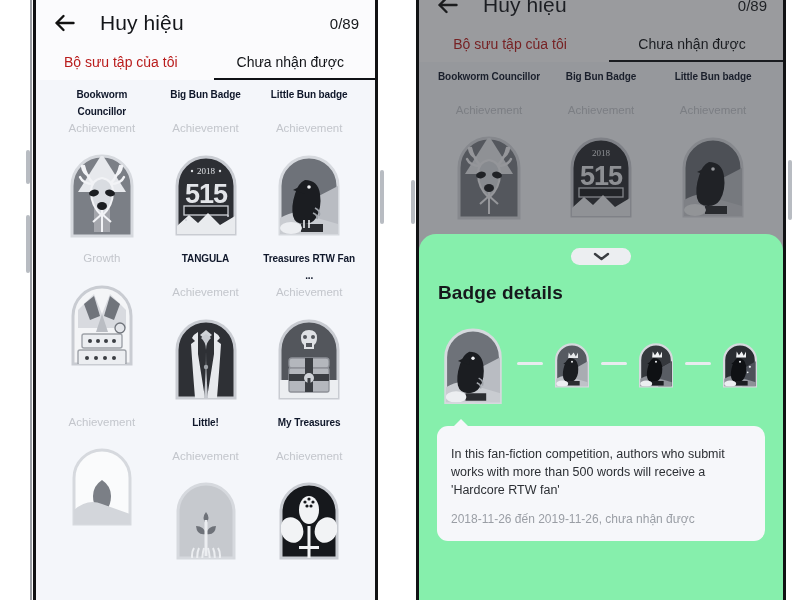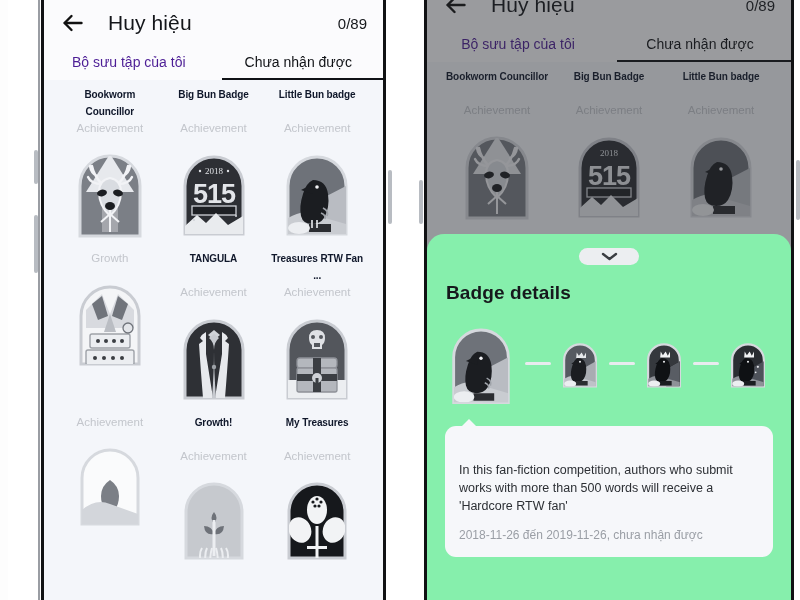--- a/index.html
+++ b/index.html
@@ -7,21 +7,20 @@
     width: 800px; height: 600px;
     font-family: "Liberation Sans", sans-serif;
     background: #ffffff;
     overflow: hidden;
   }
   .stage {
     position: relative;
     width: 708px; height: 600px;
     background: #fdfdfd;
     display: flex;
-    padding-left: 8px;
   }
 
   
   .phone {
     position: relative;
     height: 600px;
     overflow: hidden;
     flex: none;
   }
   .phone-left  { width: 400px; }
@@ -69,21 +68,21 @@
     margin-left: auto; font-size: 15px; color: #16181c; font-weight: 400;
   }
 
   
   .tabs {
     height: 34px; background: #fbfbfd;
     display: flex; position: relative;
   }
   .tab {
     flex: 1; display: flex; align-items: center; justify-content: center;
-    font-size: 14px; color: #4c1d95; cursor: pointer;
+    font-size: 14px; color: #b91c1c; cursor: pointer;
     position: relative; padding-bottom: 3px;
   }
   .tab.active { color: #101216; font-weight: 400; }
   .tab.active::after {
     content: ""; position: absolute; left: 8px; right: -8px; bottom: 0;
     height: 2.5px; background: #101216;
   }
 
   
   .grid-wrap {
@@ -153,21 +152,21 @@
     border-bottom: 8px solid #f6f7fa;
   }
   .info-head { display: flex; align-items: center; gap: 7px; }
   .info-title { font-size: 15px; font-weight: 600; color: #16181c; }
   .level-chip {
     background: #fdf3c8; color: #6d6032;
     font-size: 10px; font-style: italic; font-weight: 700;
     border-radius: 3px; padding: 1px 6px; line-height: 13px;
   }
   .info-desc {
-    font-size: 12.5px; color: #2c2f34; line-height: 18px; margin-top: 22px;
+    font-size: 12.5px; color: #2c2f34; line-height: 18px; margin-top: 6px;
   }
   .info-date { font-size: 12px; color: #9a9ea5; margin-top: 13px; }
 
   .gap-strip {
     width: 0; height: 600px; background: #ffffff; flex: none;
   }
 </style>
 </head>
 <body>
 
@@ -365,21 +364,21 @@
                   </clipPath>
                 </defs>
               <path d="M8 44a28 28 0 0 1 56 0v46H8z" fill="#fafbfc" stroke="#d6d9de" stroke-width="3"></path>
               <g clip-path="url(#arch7)">
                 <path d="M36 46 q-9 6-9 16 q0 12 9 18 q9-6 9-18 q0-10-9-16z" fill="#7b7f86"></path>
                 <path d="M8 76 q14-12 28-6 l28 10 v20 H8z" fill="#d3d6db"></path>
               </g>
             </svg>
           </div>
           <div class="cell">
-            <div class="cell-name">Growth!</div>
+            <div class="cell-name">Little!</div>
             <div class="cell-kind">Achievement</div>
             <svg class="art small" viewBox="0 0 72 98">
               <defs>
                   <clipPath id="arch8">
                     <path d="M8 44a28 28 0 0 1 56 0v46H8z"></path>
                   </clipPath>
                 </defs>
               <path d="M8 44a28 28 0 0 1 56 0v46H8z" fill="#c6c9ce" stroke="#d6d9de" stroke-width="3"></path>
               <g clip-path="url(#arch8)">
                 <path d="M36 44 q5 6 0 12 q-5-6 0-12z" fill="#6e7279"></path>

